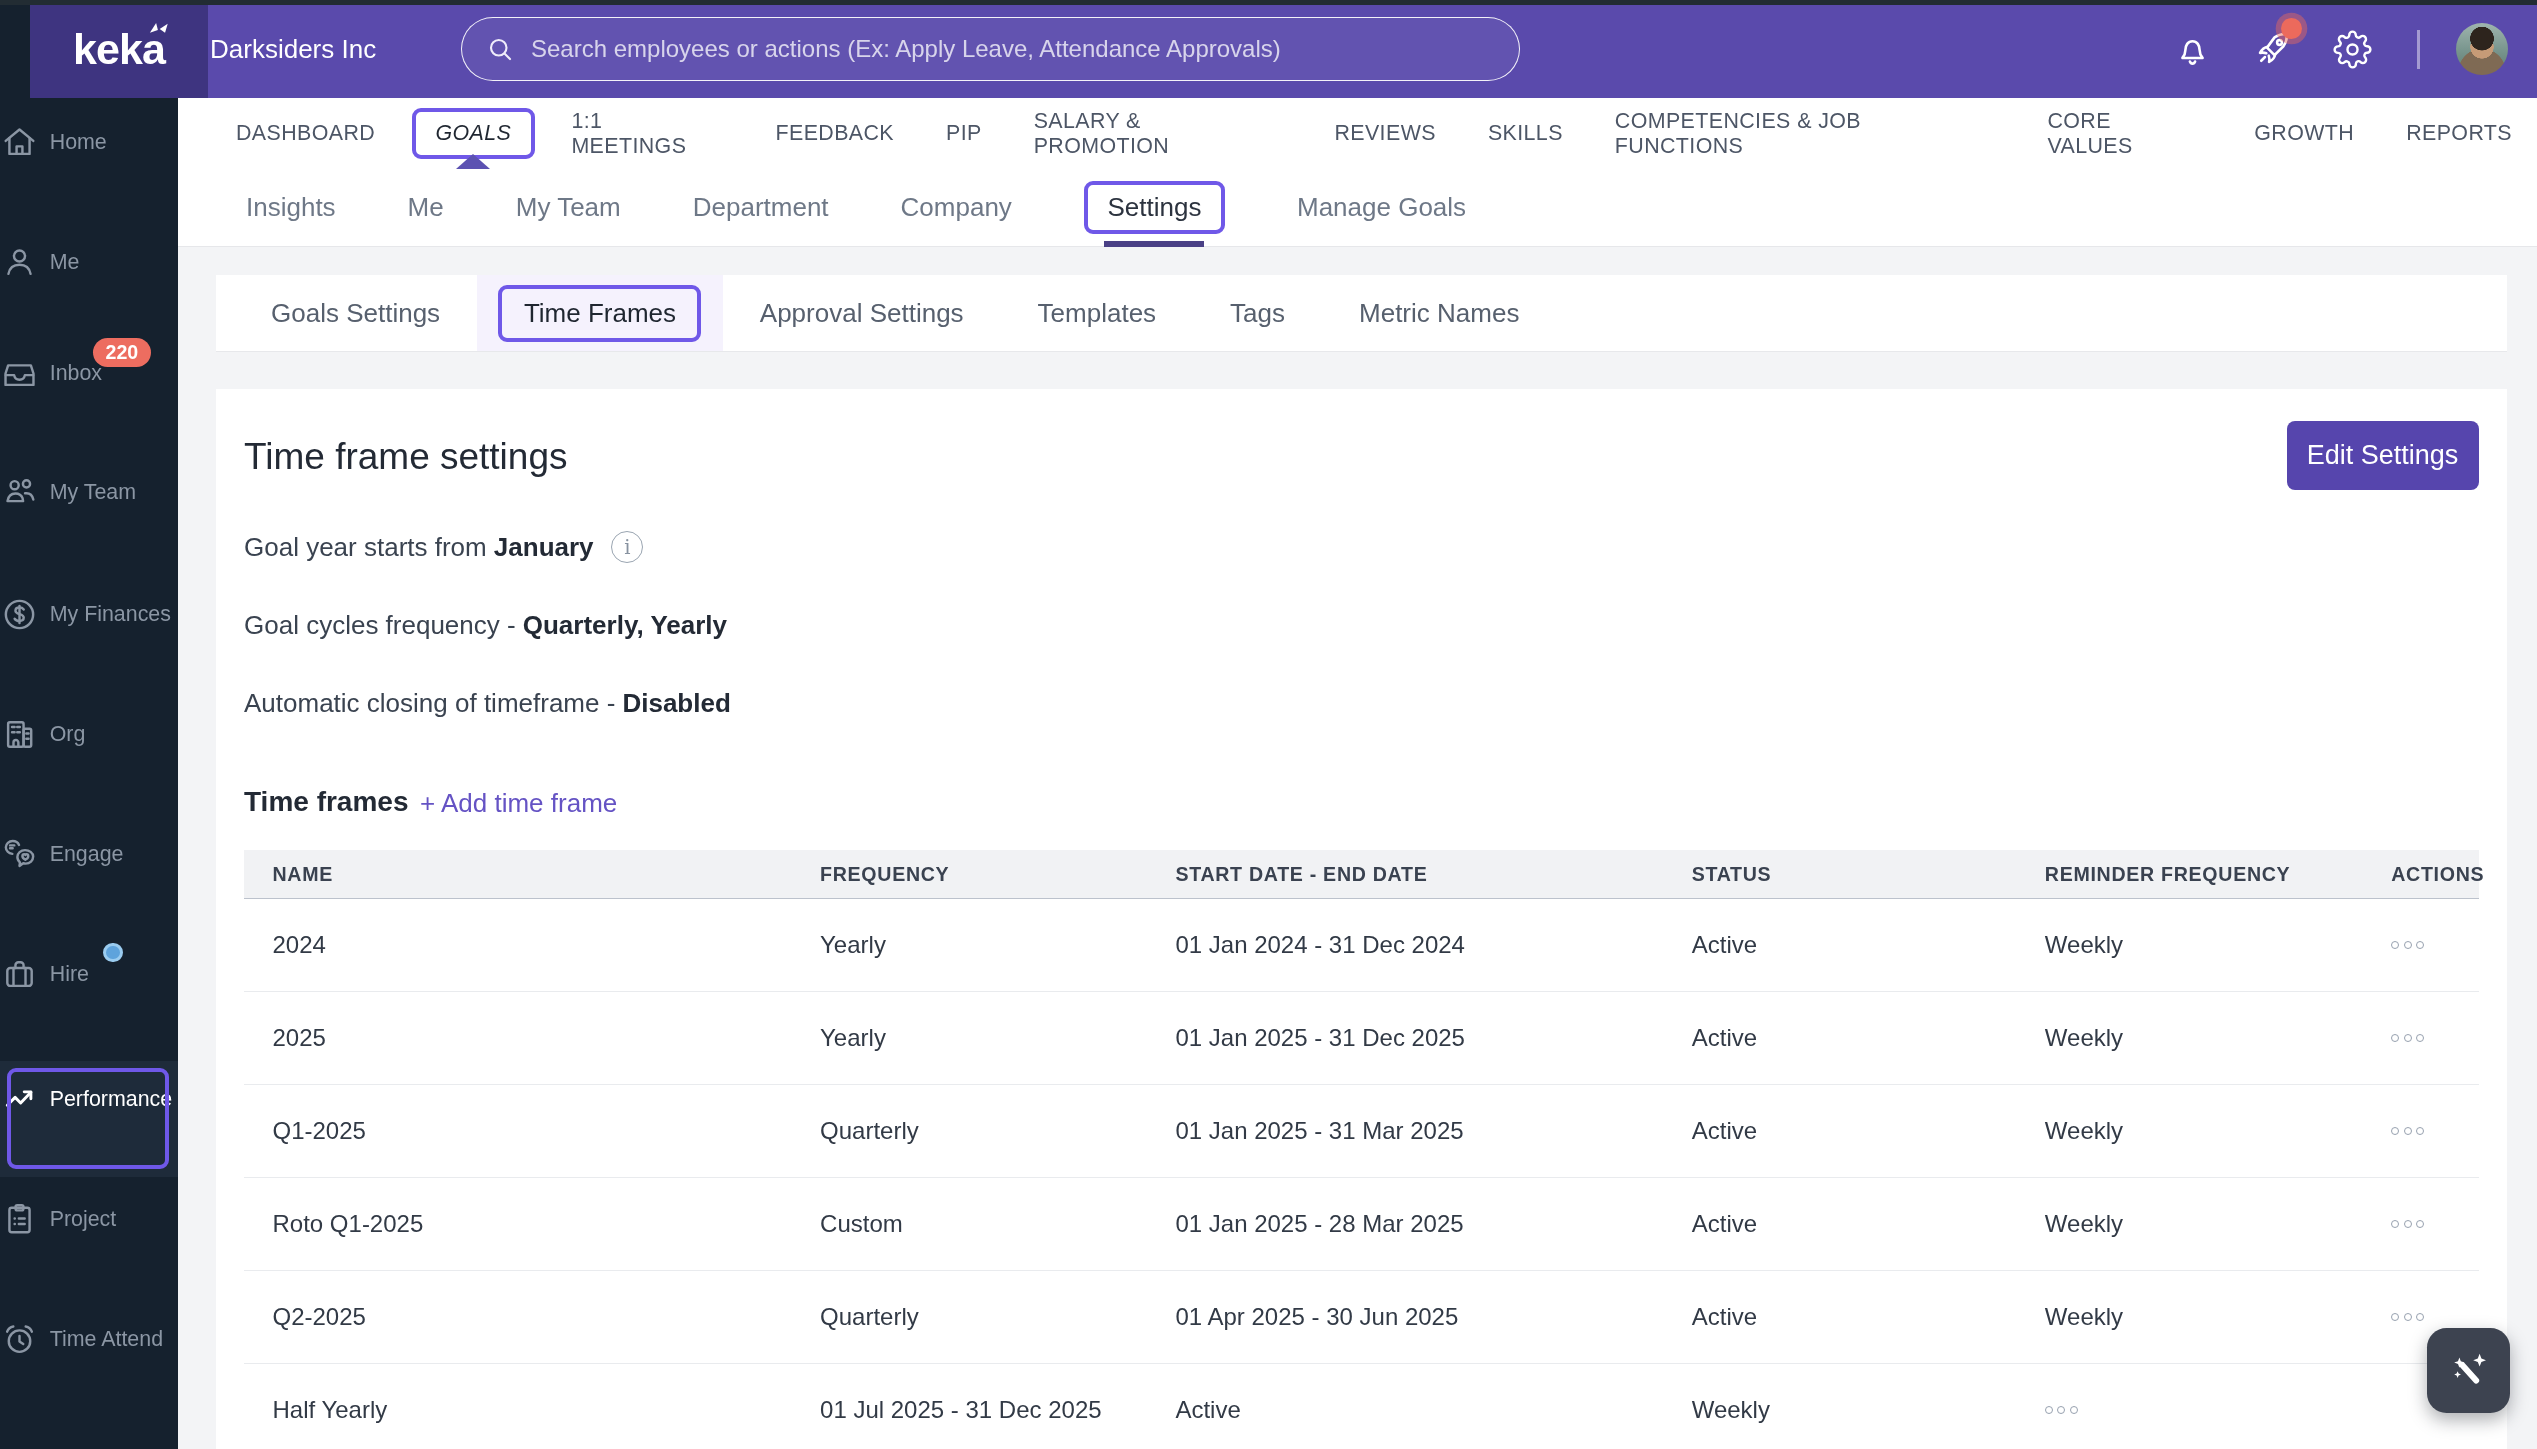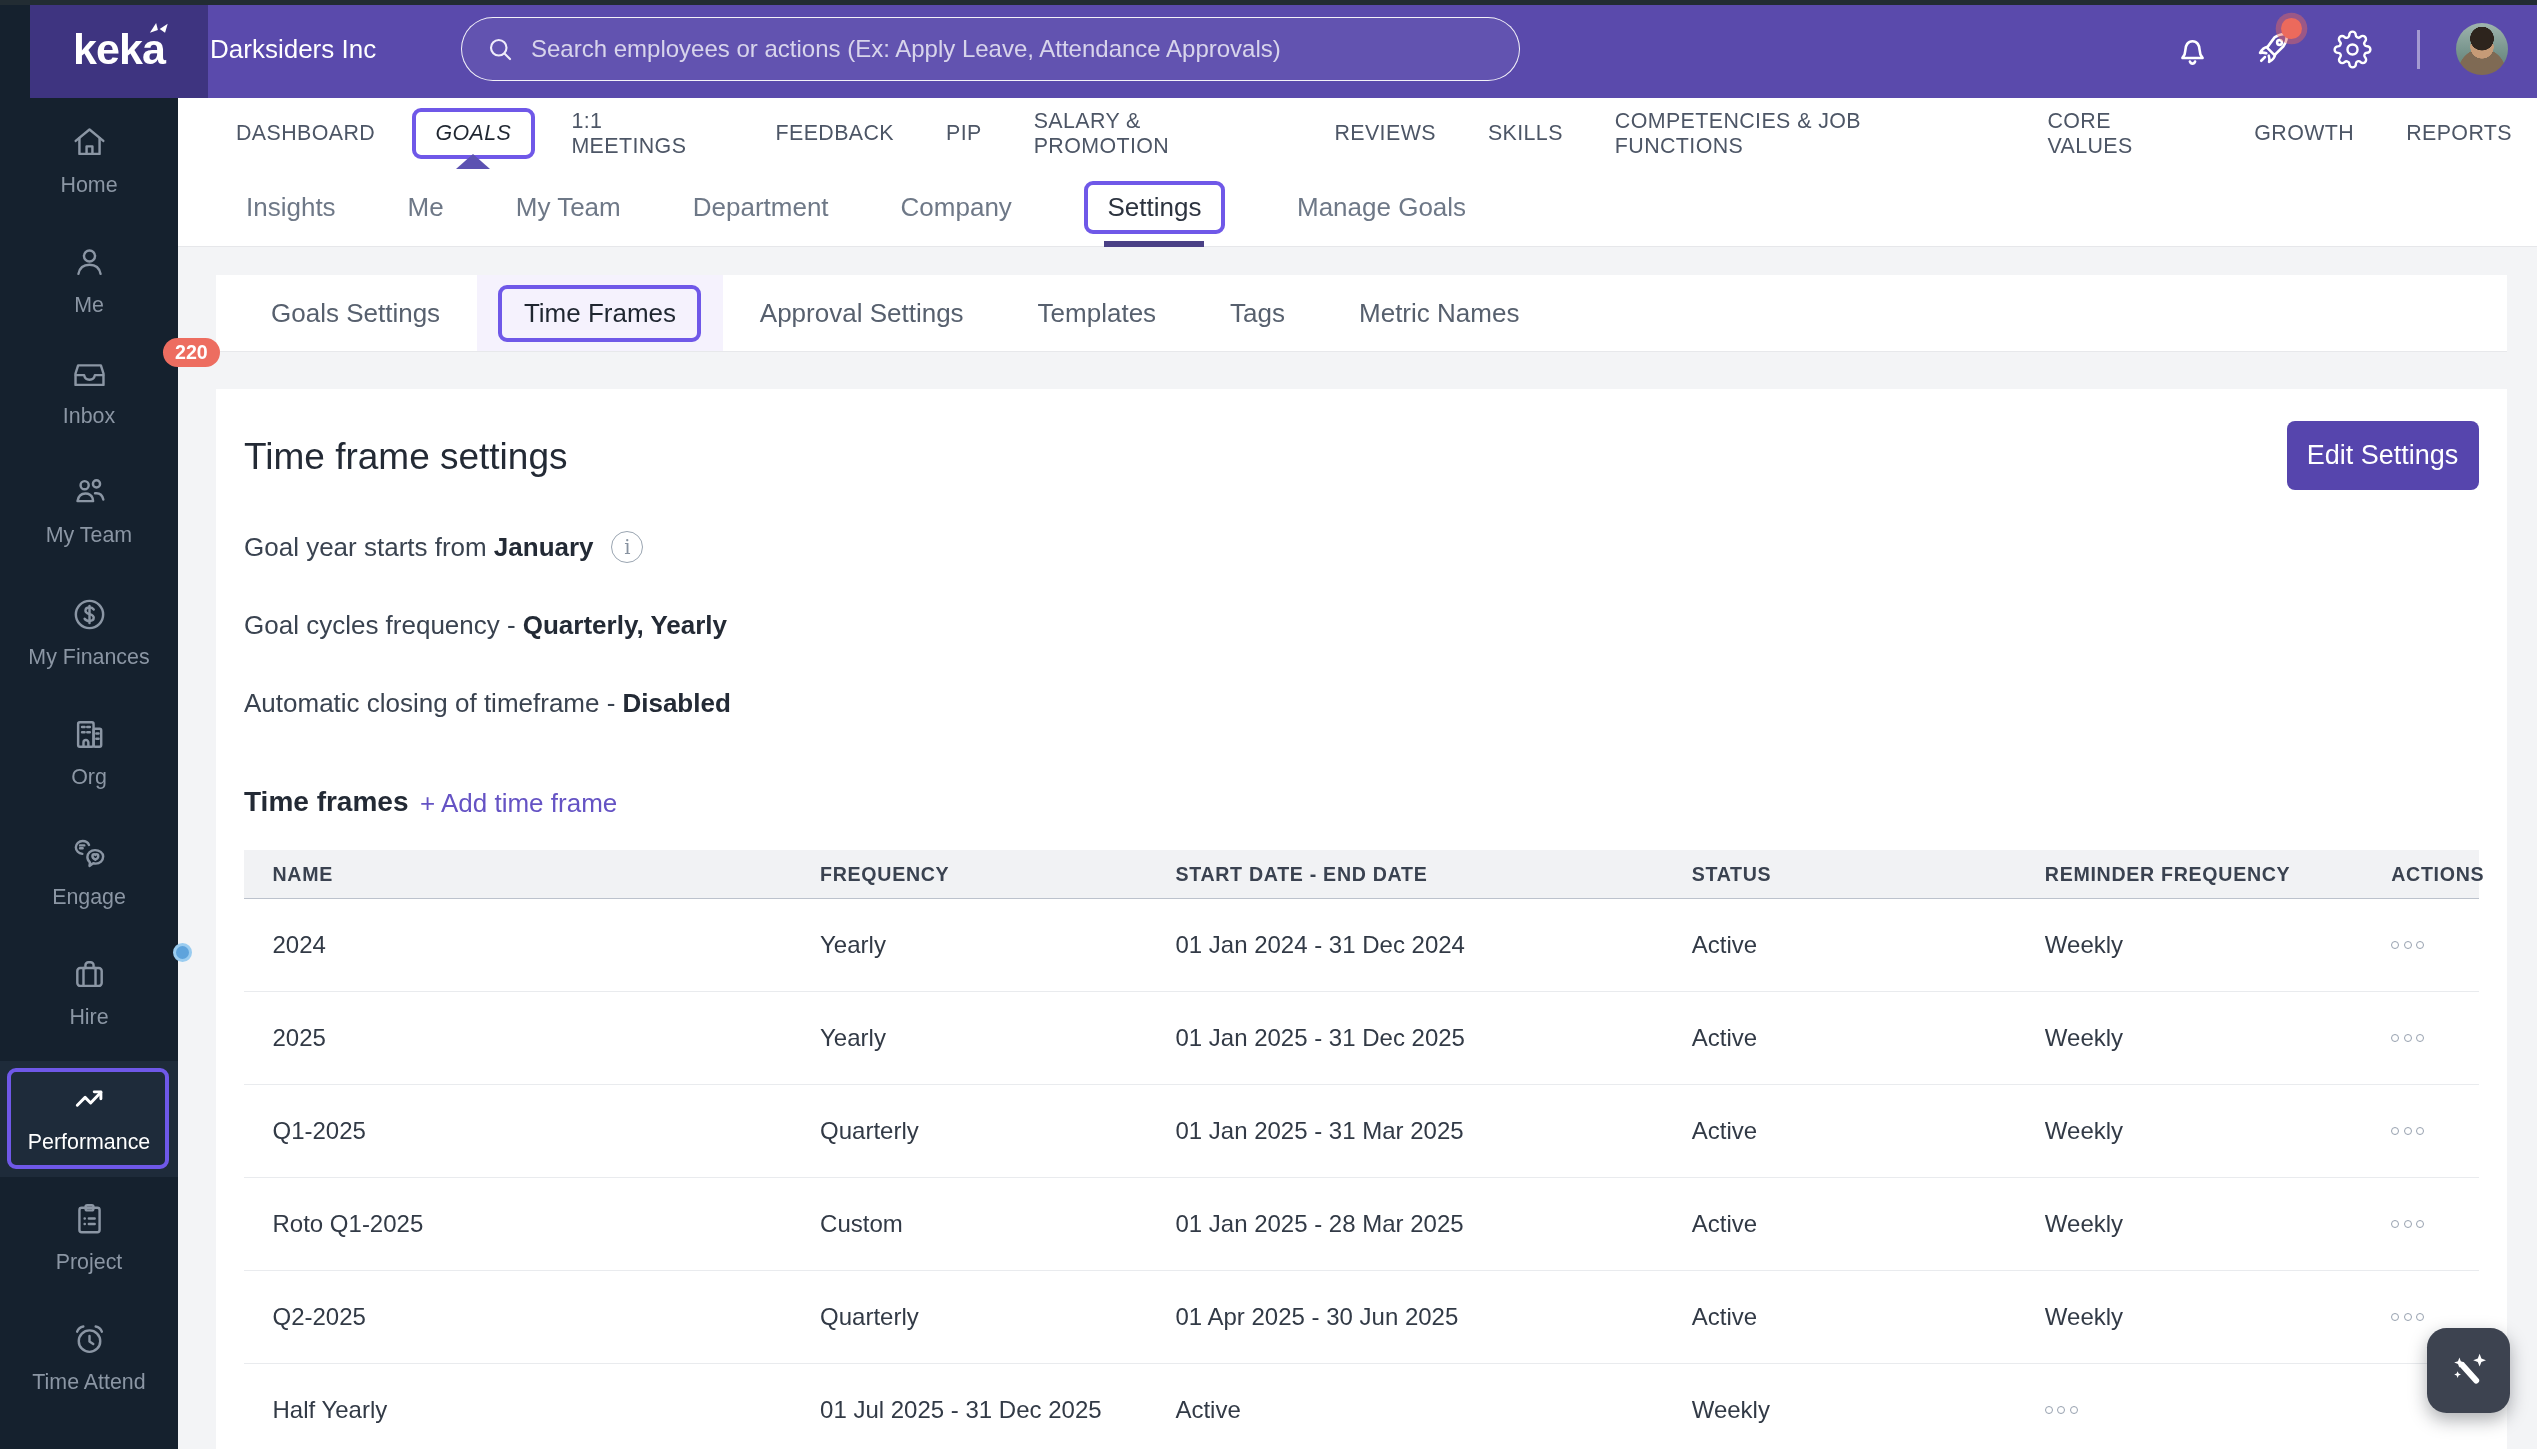--- a/index.html
+++ b/index.html
@@ -28,21 +28,21 @@
   .avatar { width:52px; height:52px; border-radius:50%; margin-right:30px; overflow:hidden;
     background:
       radial-gradient(circle at 50% 30%, #2d241d 0 26%, transparent 27%),
       radial-gradient(circle at 50% 46%, #c69b77 0 30%, transparent 31%),
       radial-gradient(circle at 50% 95%, #7f6a54 0 42%, transparent 43%),
       linear-gradient(180deg,#9fb4ae 0%, #77948c 55%, #5d7a70 100%);
   }
 
   
   .sidebar { position:absolute; top:0; left:0; width:178px; height:1449px; background:#15212e; z-index:30; }
-  .side-item { position:absolute; left:0; width:178px; display:flex; flex-direction:column; align-items:center; gap:10.7px; cursor:pointer; color:#8b96a4; }
+  .side-item { position:absolute; left:0; width:178px; display:flex; flex-direction:row; align-items:center; gap:10.7px; cursor:pointer; color:#8b96a4; }
   .side-item .side-label { font-size:21.4px; }
   .side-item svg { display:block; }
   .side-badge { position:absolute; top:-16px; left:93px; background:#ed6d60; color:#fff; font-size:19.6px; font-weight:700; border-radius:889px; padding:2.7px 12.5px; line-height:1.2; }
   .hire-dot { position:absolute; top:-12.5px; left:103px; width:19.6px; height:19.6px; border-radius:50%; background:#5ea3dc; border:3.6px solid #9accf0; }
   .side-active-bg { position:absolute; left:0; top:1061px; width:178px; height:116px; background:#1e2b3a; }
   .side-item.active { color:#fff; }
   .icon-rel { position:relative; }
 
   
   .ann-box { border:4.5px solid #6f58e8; border-radius:9px; }

